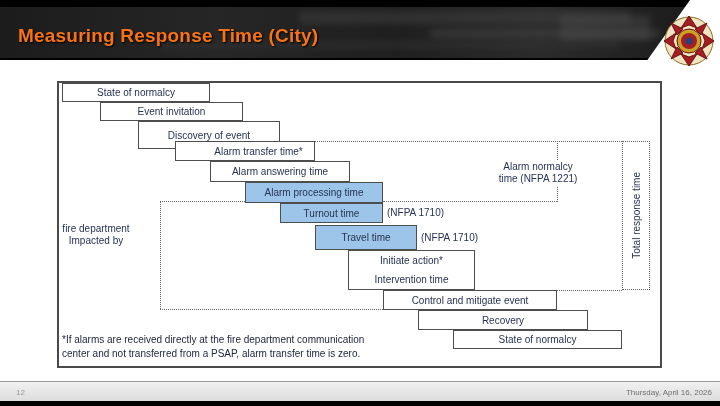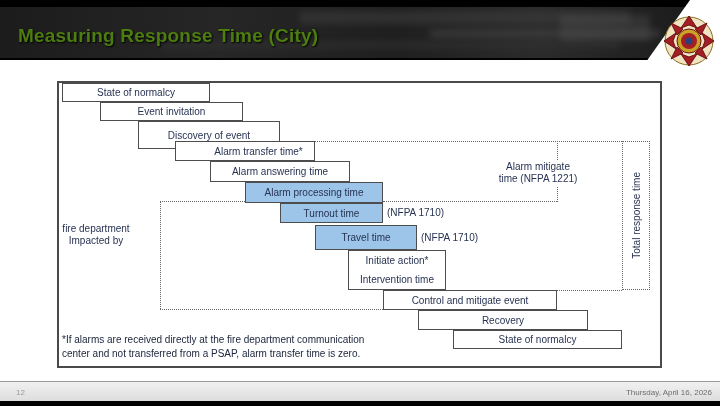--- a/index.html
+++ b/index.html
@@ -4,21 +4,21 @@
 <style>
   html,body{margin:0;padding:0;background:#fff;}
   #slide{position:relative;width:720px;height:406px;background:#fff;overflow:hidden;
          font-family:"Liberation Sans",sans-serif;}
 
   
   #header{position:absolute;left:0;top:0;width:720px;height:60px;background:#000;}
   #header-photo{position:absolute;left:0;top:7px;width:720px;height:51px;
     background:linear-gradient(90deg,#1c1c1c 0%,#262626 30%,#1f1f1f 55%,#2b2b2b 75%,#191919 100%);}
   .streak{position:absolute;filter:blur(3px);}
-  #slide-title{position:absolute;left:18px;top:25px;font-size:19px;font-weight:bold;color:#4d7c0f;
+  #slide-title{position:absolute;left:18px;top:25px;font-size:19px;font-weight:bold;color:#f97316;
     letter-spacing:.2px;text-shadow:1px 1px 2px #000;white-space:nowrap;}
   #logo-wedge{position:absolute;left:640px;top:0;width:80px;height:62px;background:#fff;
     clip-path:polygon(50px 0,80px 0,80px 62px,6px 62px);}
   #badge{position:absolute;left:663px;top:15px;}
 
   
   #footer{position:absolute;left:0;top:381px;width:720px;height:20px;
     background:linear-gradient(#f1f1f1,#dcdcdc);border-top:1px solid #9a9a9a;}
   #footer-black{position:absolute;left:0;top:401px;width:720px;height:5px;background:#000;}
   #page-number{position:absolute;left:16px;top:388px;font-size:8px;color:#9a9a9a;}
@@ -106,39 +106,39 @@
       </div>
       <div class="cbox hl" style="left: 245px; top: 182px; width: 138px; height: 21px;">
         <span>Alarm processing time</span>
       </div>
       <div class="cbox hl" style="left: 280px; top: 203px; width: 103px; height: 20px;">
         <span>Turnout time</span>
       </div>
       <div class="cbox hl" style="left: 315px; top: 225px; width: 102px; height: 25px;">
         <span>Travel time</span>
       </div>
-      <div class="cbox" style="left: 348px; top: 250px; width: 98px; height: 40px;">
+      <div class="cbox" style="left: 348px; top: 250px; width: 127px; height: 40px;">
         <span>Initiate action*</span>
         <span>Intervention time</span>
       </div>
       <div class="cbox" style="left: 383px; top: 290px; width: 174px; height: 20px;">
         <span>Control and mitigate event</span>
       </div>
       <div class="cbox" style="left: 418px; top: 310px; width: 170px; height: 20px;">
         <span>Recovery</span>
       </div>
       <div class="cbox" style="left: 453px; top: 330px; width: 169px; height: 19px;">
         <span>State of normalcy</span>
       </div>
     </div>
 
   <div class="dlabel" style="left:387px;top:207px">(NFPA 1710)</div>
   <div class="dlabel" style="left:421px;top:232px">(NFPA 1710)</div>
   <div class="dlabel" id="alarm-handling-label" style="left:480px;top:160px">
-    <div>Alarm mitigate</div>
+    <div>Alarm normalcy</div>
     <div>time (NFPA 1221)</div>
   </div>
   <div class="dlabel" id="impacted-label" style="left:44px;top:223px">
     <div>fire department</div>
     <div>Impacted by</div>
   </div>
   <div id="footnote">
     <div>*If alarms are received directly at the fire department communication</div>
     <div>center and not transferred from a PSAP, alarm transfer time is zero.</div>
   </div>

